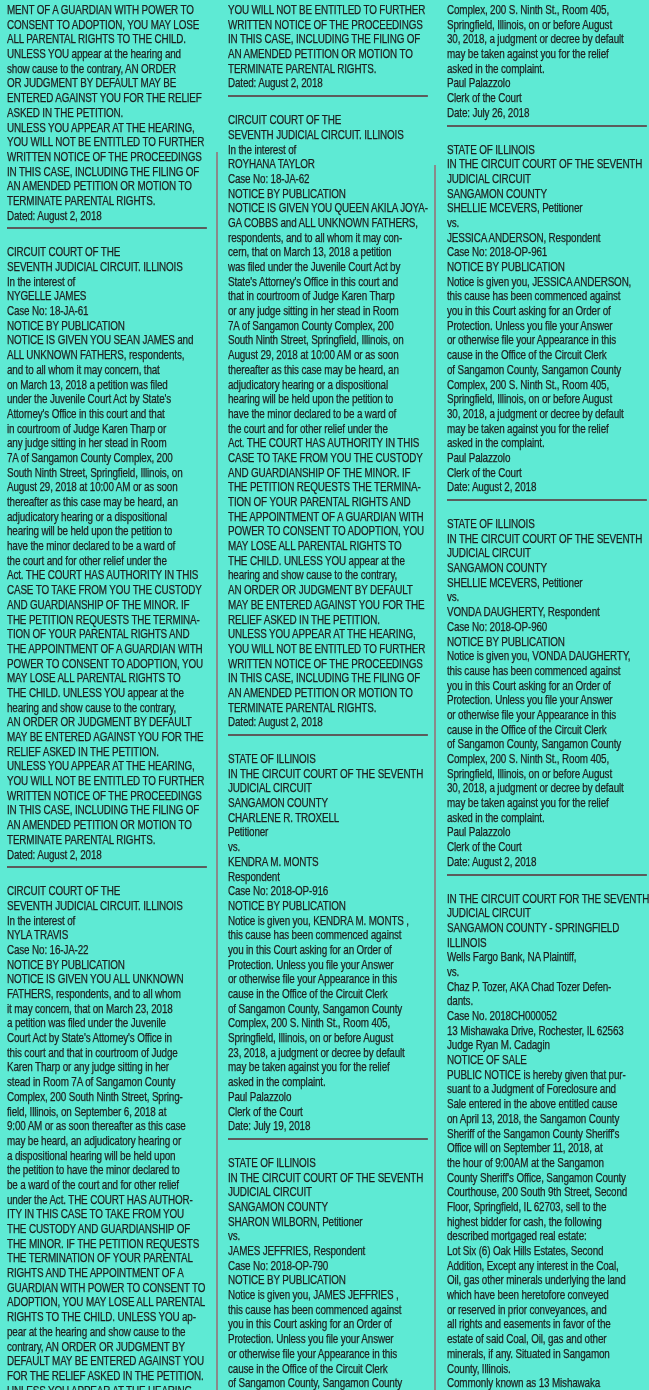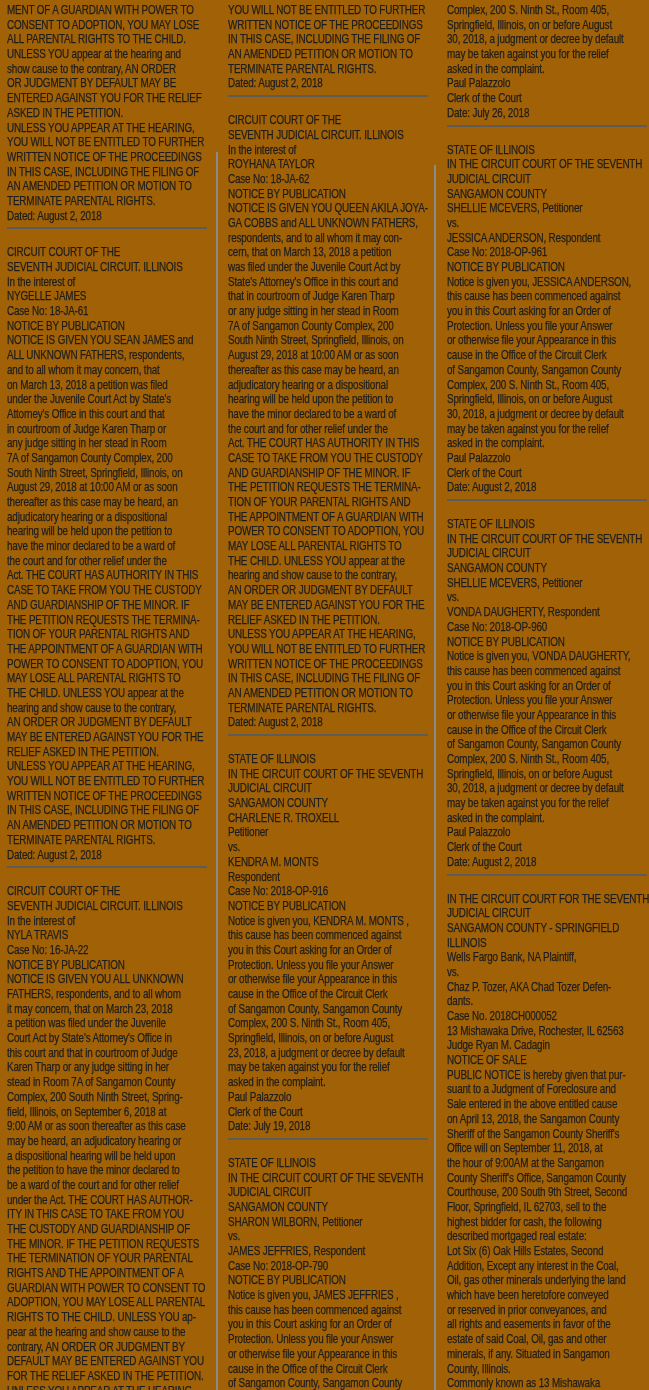--- a/index.html
+++ b/index.html
@@ -5,21 +5,21 @@
   html, body { margin: 0; padding: 0; }
   body {
     width: 649px; height: 1390px;
     background: #ffffff;
     overflow: hidden;
     font-family: "Liberation Sans", "DejaVu Sans", sans-serif;
   }
   .page {
     position: relative;
     width: 649px; height: 1390px;
-    background: #a16207;
+    background: #5eead4;
     overflow: hidden;
   }
   .col {
     position: absolute;
     top: 0;
     padding-top: 3px;
     transform: scaleX(0.76);
     transform-origin: 0 0;
     color: #1d1d1d;
     font-size: 13px;

